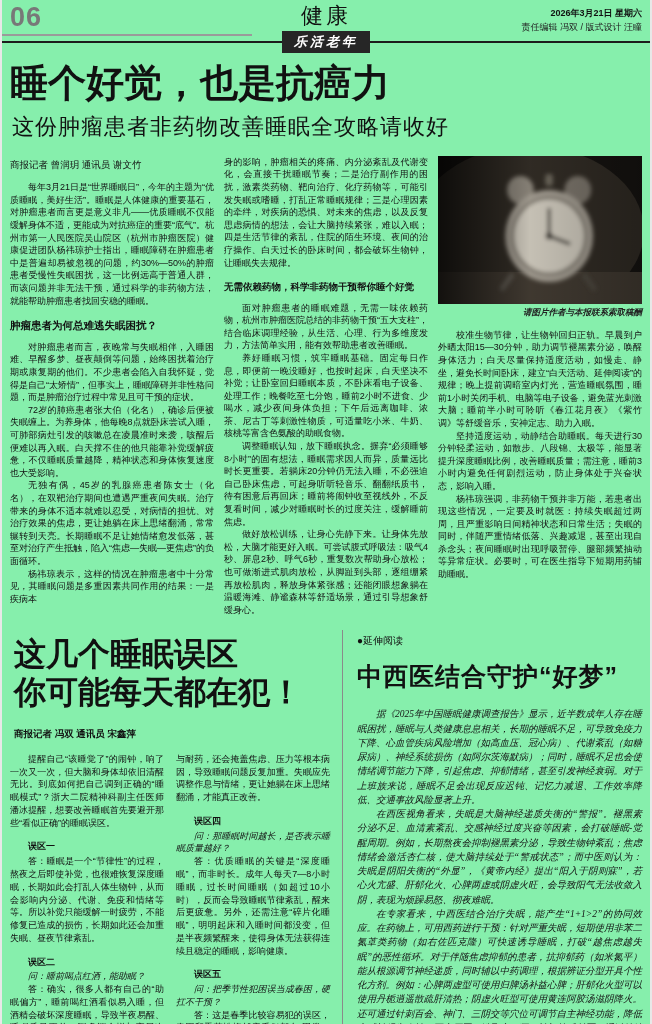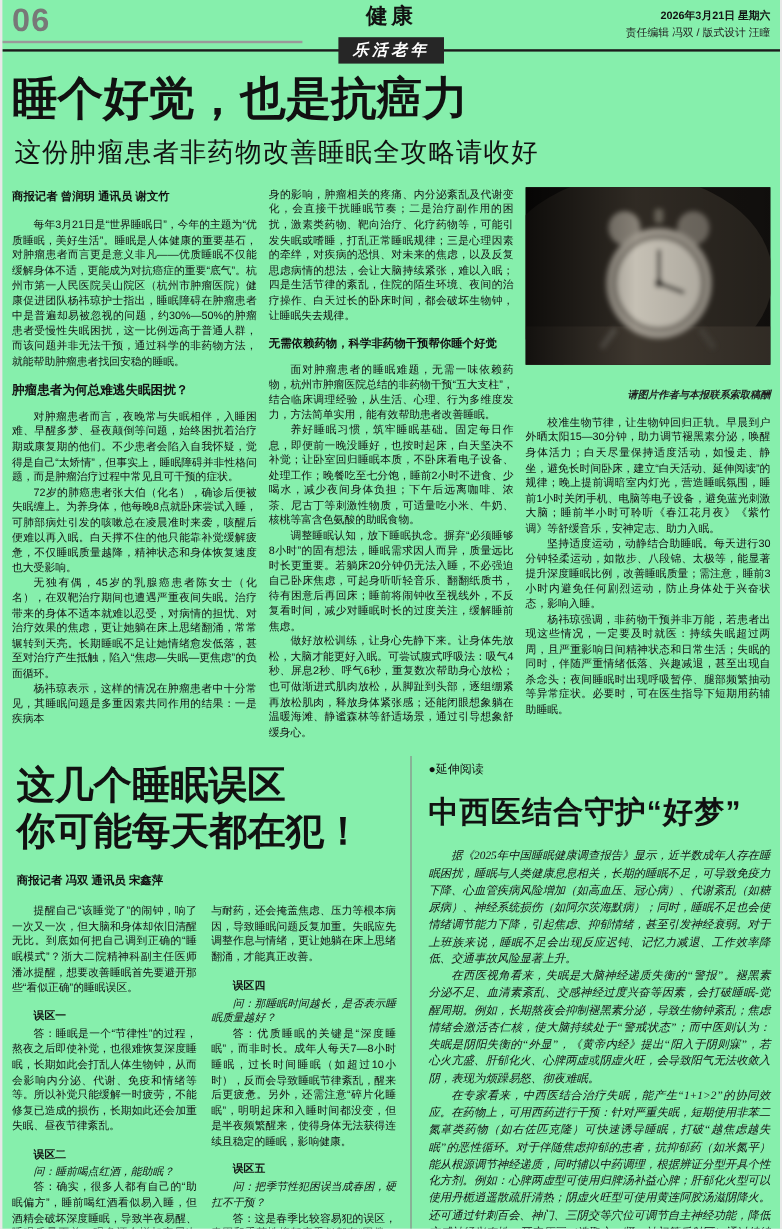--- a/index.html
+++ b/index.html
@@ -5,41 +5,41 @@
   * { box-sizing: border-box; }
   html,body { margin:0; padding:0; background:#e8e8e8; }
   body { font-family:"Liberation Sans", sans-serif; color:#111; }
   .page { position:relative; width:648px; height:1024px; margin:0 auto; background:#86efac; overflow:hidden; }
 
   
   .header { position:relative; height:48px; }
   .pagenum { position:absolute; left:8px; top:2px; font-size:27px; font-weight:bold; color:#787878; letter-spacing:1px; }
   .pagenum-rule { position:absolute; left:0; top:34px; width:250px; height:2px; background:#9a9a9a; }
   .header-rule { position:absolute; left:0; top:41px; width:652px; height:2px; background:#1c1c1c; }
-  .section-title { position:absolute; left:50%; transform:translateX(-50%); top:1px; font-size:18px; font-weight:700; letter-spacing:3px; }
+  .section-title { position:absolute; left:50%; transform:translateX(-50%); top:1px; font-size:22px; font-weight:400; letter-spacing:3px; }
   .logo-box { position:absolute; left:50%; transform:translateX(-50%); top:31px; background:#262626; color:#fff;
               font-family:"Liberation Serif", serif; font-style:italic; font-weight:bold; font-size:13px;
               padding:2px 12px; letter-spacing:3px; white-space:nowrap; }
   .date-block { position:absolute; right:8px; top:7px; text-align:right; font-size:9px; line-height:1.55; }
   .date-line { font-weight:bold; }
   .editors-line { font-weight:normal; color:#222; }
 
   
   .main { padding:16px 8px 0 8px; }
   .headline { margin:0 0 8px 0; font-size:38px; line-height:1.05; font-weight:900; letter-spacing:0; }
   .subhead { margin:0 0 14px 2px; font-size:22px; font-weight:500; letter-spacing:1px; }
   .body3 { display:flex; gap:10px; }
   .col { flex:1 1 0; font-size:9px; line-height:1.4; text-align:justify; }
-  .byline { font-weight:bold; margin:2px 0 10px 0; font-size:9.5px; }
+  .byline { font-weight:normal; margin:2px 0 10px 0; font-size:9.5px; }
   .para { margin:0; text-indent:2em; }
   .sec-head { font-size:10.5px; font-weight:bold; margin:11px 0 8px 0; }
   .sec-head2 { font-size:9.5px; font-weight:bold; margin:11px 0 8px 0; white-space:nowrap; }
   .photo-wrap { width:100%; height:148px; background:#111; }
   .photo-wrap svg { display:block; width:100%; height:100%; }
-  .caption { text-align:right; font-size:8.5px; font-style:italic; font-weight:bold; margin:20px 0 10px 0; color:#222; }
+  .caption { text-align:right; font-size:8.5px; font-style:italic; font-weight:bold; margin:3px 0 10px 0; color:#222; }
 
   
   .bottom { display:flex; margin-top:14px; padding:0 8px; align-items:stretch; }
   .left-art { width:332px; padding-right:12px; }
   .left-head { margin:6px 0 16px 4px; font-size:32px; line-height:1.18; font-weight:700; }
   .left-byline { font-size:9.5px; font-weight:bold; margin:0 0 12px 4px; }
   .left-cols { display:flex; gap:12px; font-size:9px; line-height:1.42; text-align:justify; }
   .lcol { flex:1 1 0; }
   .mis-title { font-weight:bold; text-indent:2em; margin:11px 0 2px 0; }
   .mis-q { font-style:italic; font-weight:normal; text-indent:2em; margin:0; font-family:"Liberation Serif", serif; }

